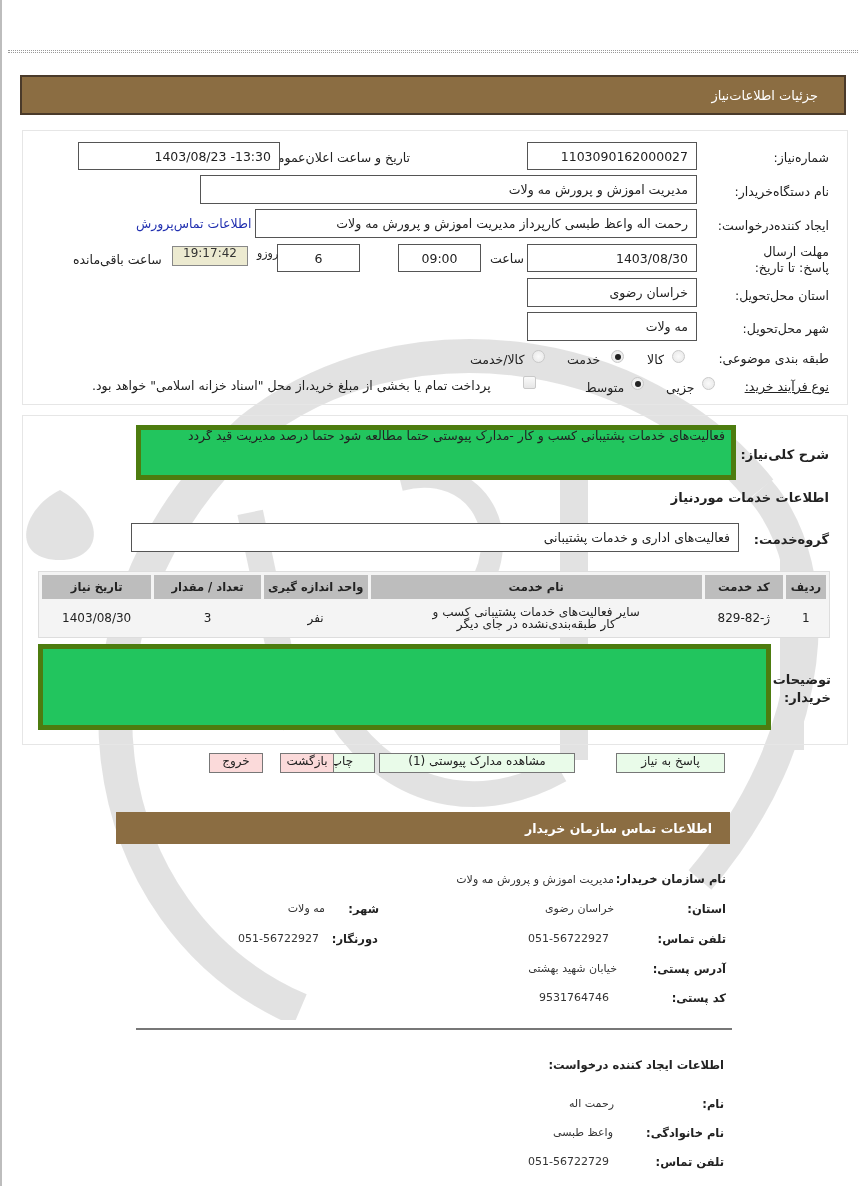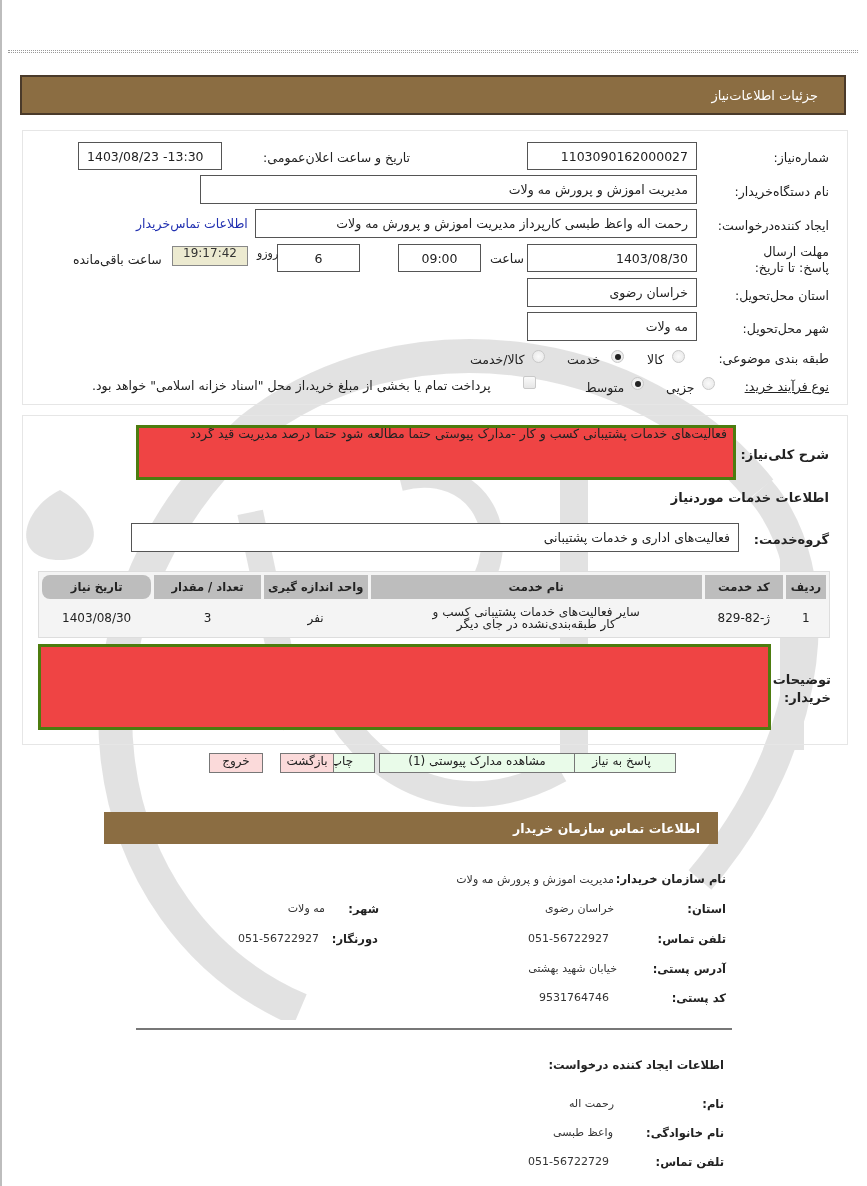--- a/index.html
+++ b/index.html
@@ -38,32 +38,32 @@
   .radio {
     width: 13px; height: 13px; border-radius: 50%; border: 1px solid #c9c9c9;
     background: radial-gradient(circle at 50% 50%, #fafafa 0, #e6e6e6 100%);
   }
   .radio.on::after {
     content: ""; position: absolute; width: 6px; height: 6px; border-radius: 50%; background: #222; left: 3px; top: 3px;
   }
   .radio { position: absolute; }
   .checkbox { width: 13px; height: 13px; border: 1px solid #c9c9c9; border-radius: 2px; background: linear-gradient(#fafafa,#e6e6e6); }
 
-  .textarea-box { border: 3px solid #4d7c0f; background: #ef4444; font-size: 12.5px; padding: 0 6px; line-height: 12px; overflow: hidden; }
+  .textarea-box { border: 5px solid #4d7c0f; background: #22c55e; font-size: 12.5px; padding: 0 6px; line-height: 12px; overflow: hidden; }
 
   table.svc { border-collapse: separate; border-spacing: 3px; background: #f4f4f4; border: 1px solid #ddd; font-size: 12px; }
   table.svc th { background: #bdbdbd; font-weight: bold; height: 24px; font-size: 11.5px; color: #222; padding: 0 4px; }
   table.svc td { text-align: center; height: 32px; padding: 0 4px; line-height: 12px; color: #222; }
 
   .btn { height: 20px; border: 1px solid #777; font-size: 12px; display: flex; align-items: flex-start; justify-content: center; line-height: 14px; cursor: pointer; padding: 0 6px; }
   .btn-green { background: #e9fbe9; }
   .btn-red { background: #fbdada; margin-left: 42px; }
 
   .header2 {
-    left: 104px; top: 812px; width: 614px; height: 32px; background: #8b6d42; color: #fff;
+    left: 116px; top: 812px; width: 614px; height: 32px; background: #8b6d42; color: #fff;
     font-weight: bold; font-size: 12.5px; display: flex; align-items: center; padding-right: 18px;
   }
   .k { font-weight: bold; font-size: 11.5px; color: #222; white-space: nowrap; }
   .v { font-size: 11px; color: #333; white-space: nowrap; }
   .hr2 { left: 136px; top: 1028px; width: 596px; height: 2px; background: #777; }
 </style>
 </head>
 <body>
 
 <div class="abs left-rule"></div>
@@ -85,34 +85,34 @@
 </div>
 
 <div class="abs panel panel1"></div>
 
 <span class="abs lbl" style="right:38px; top:150px;">شماره‌نیاز:</span>
 <div class="abs box" style="left:527px; top:142px; width:170px; height:28px; justify-content:flex-end; direction:ltr;">
     <span>1103090162000027</span>
   </div>
 
 <span class="abs lbl" style="right:457px; top:150px;">تاریخ و ساعت اعلان‌عمومی:</span>
-<div class="abs box" style="left:78px; top:142px; width:144px; height:28px; justify-content:flex-start; direction:ltr;">
+<div class="abs box" style="left:78px; top:142px; width:202px; height:28px; justify-content:flex-end; direction:ltr;">
     <span>1403/08/23 -13:30</span>
   </div>
 
 <span class="abs lbl" style="right:38px; top:184px;">نام دستگاه‌خریدار:</span>
 <div class="abs box" style="left:200px; top:175px; width:497px; height:29px;">
     <span>مدیریت اموزش و پرورش مه ولات</span>
   </div>
 
 <span class="abs lbl" style="right:38px; top:218px;">ایجاد کننده‌درخواست:</span>
 <div class="abs box" style="left:255px; top:209px; width:442px; height:29px;">
     <span>رحمت اله واعظ طبسی کارپرداز مدیریت اموزش و پرورش مه ولات</span>
   </div>
-<span class="abs link" style="left:136px; top:216px;">اطلاعات تماس‌خریدار</span>
+<span class="abs link" style="left:136px; top:216px;">اطلاعات تماس‌پرورش</span>
 
 <span class="abs lbl" style="right:38px; top:244px; width:86px; white-space:normal; line-height:16px;">مهلت ارسال پاسخ: تا تاریخ:</span>
 <div class="abs box" style="left:527px; top:244px; width:170px; height:28px; justify-content:flex-start; direction:ltr; padding-left:0;">
     <span style="margin-left:auto;">1403/08/30</span>
   </div>
 <span class="abs lbl" style="left:490px; top:251px;">ساعت</span>
 <div class="abs box" style="left:398px; top:244px; width:83px; height:28px; justify-content:center;">
     <span>09:00</span>
   </div>
 <div class="abs box" style="left:277px; top:244px; width:83px; height:28px; justify-content:center;">
@@ -163,21 +163,21 @@
   </div>
 
 <table class="abs svc" style="left:38px; top:571px; width:792px;">
   <thead>
     <tr>
       <th style="width:28px;">ردیف</th>
       <th style="width:75px;">کد خدمت</th>
       <th style="width:318px;">نام خدمت</th>
       <th style="width:100px;">واحد اندازه گیری</th>
       <th style="width:102px;">تعداد / مقدار</th>
-      <th style="width:105px;border-radius:8px;">تاریخ نیاز</th>
+      <th style="width:105px;">تاریخ نیاز</th>
     </tr>
   </thead>
   <tbody>
     <tr>
       <td>1</td>
       <td>ژ-82-829</td>
       <td>
         <div>سایر فعالیت‌های خدمات پشتیبانی کسب و</div>
         <div>کار طبقه‌بندی‌نشده در جای دیگر</div>
       </td>
@@ -185,21 +185,21 @@
       <td>3</td>
       <td>1403/08/30</td>
     </tr>
   </tbody>
 </table>
 
 <span class="abs lbl lbl-bold" style="right:36px; top:672px;">توضیحات</span>
 <span class="abs lbl lbl-bold" style="right:36px; top:690px;">خریدار:</span>
 <div class="abs textarea-box" style="left:38px; top:644px; width:733px; height:86px;"><span></span></div>
 
-<div class="abs btn btn-green" style="left:567px; top:753px; width:109px;">
+<div class="abs btn btn-green" style="left:616px; top:753px; width:109px;">
     <span>پاسخ به نیاز</span>
   </div>
 <div class="abs btn btn-green" style="left:379px; top:753px; width:196px;">
     <span>مشاهده مدارک پیوستی (1)</span>
   </div>
 <div class="abs btn btn-green" style="left:309px; top:753px; width:66px;">
     <span>چاپ</span>
   </div>
 <div class="abs btn btn-red" style="left:238px; top:753px; width:54px;">
     <span>بازگشت</span>

